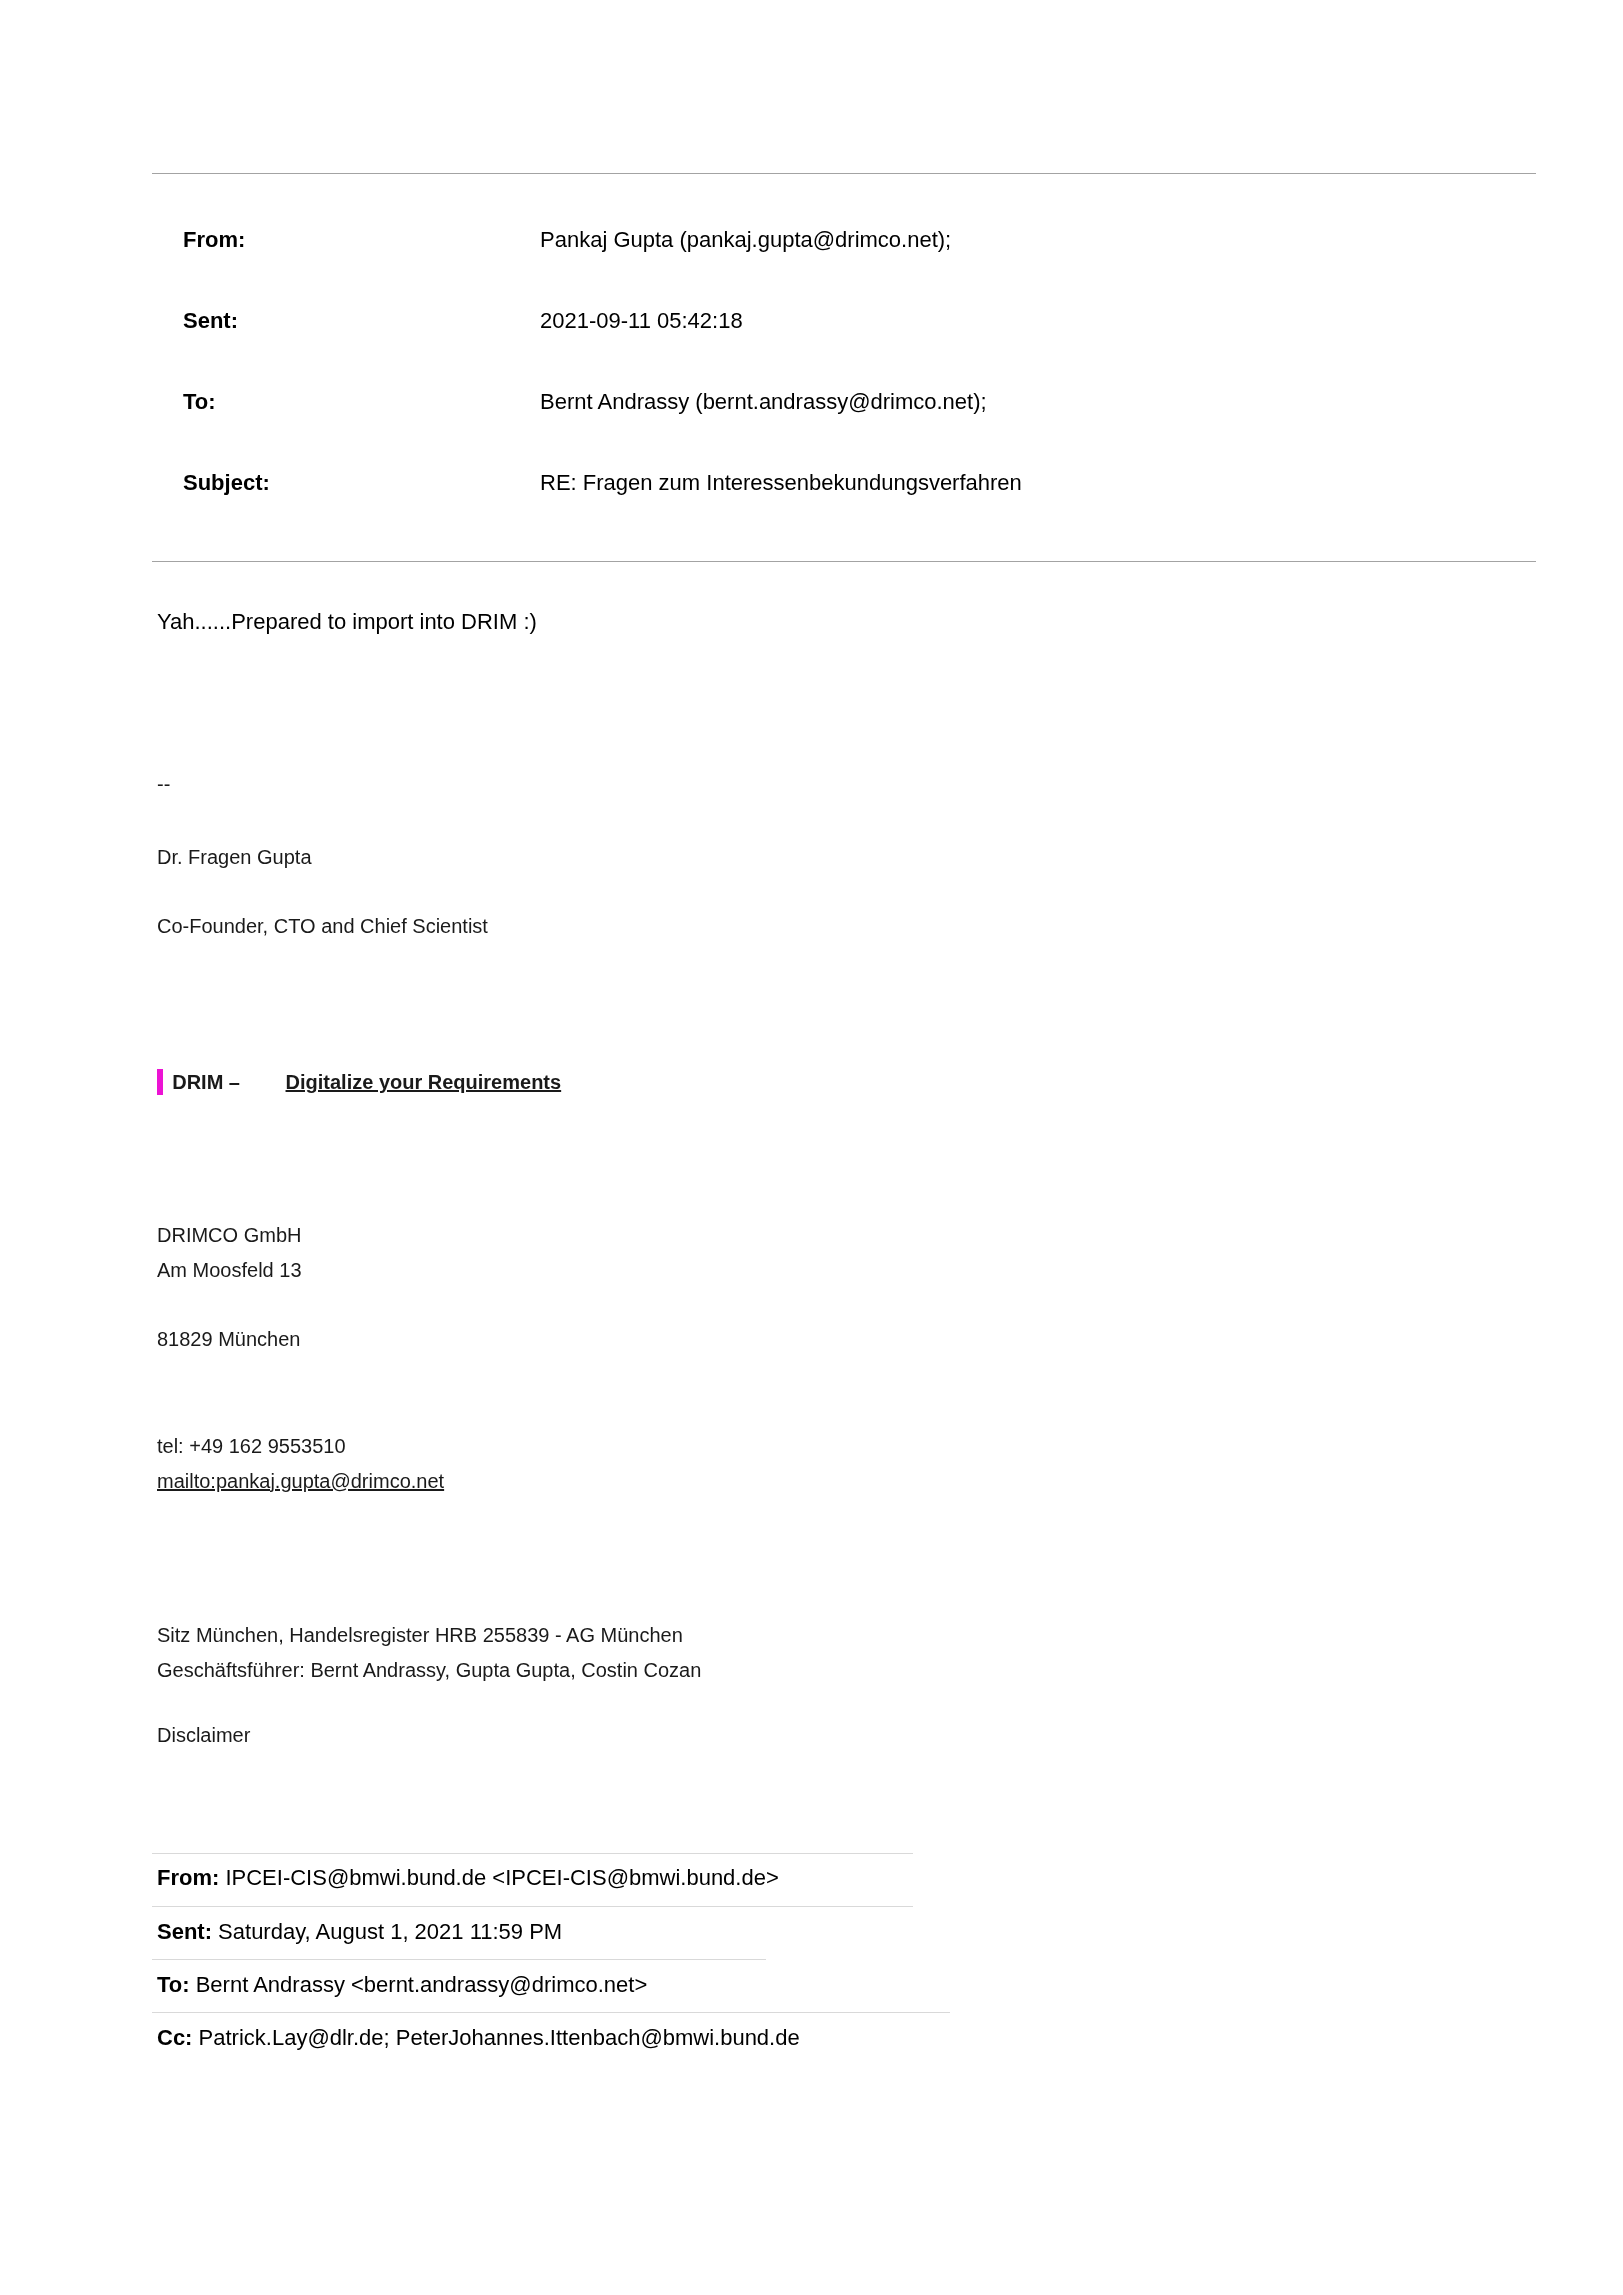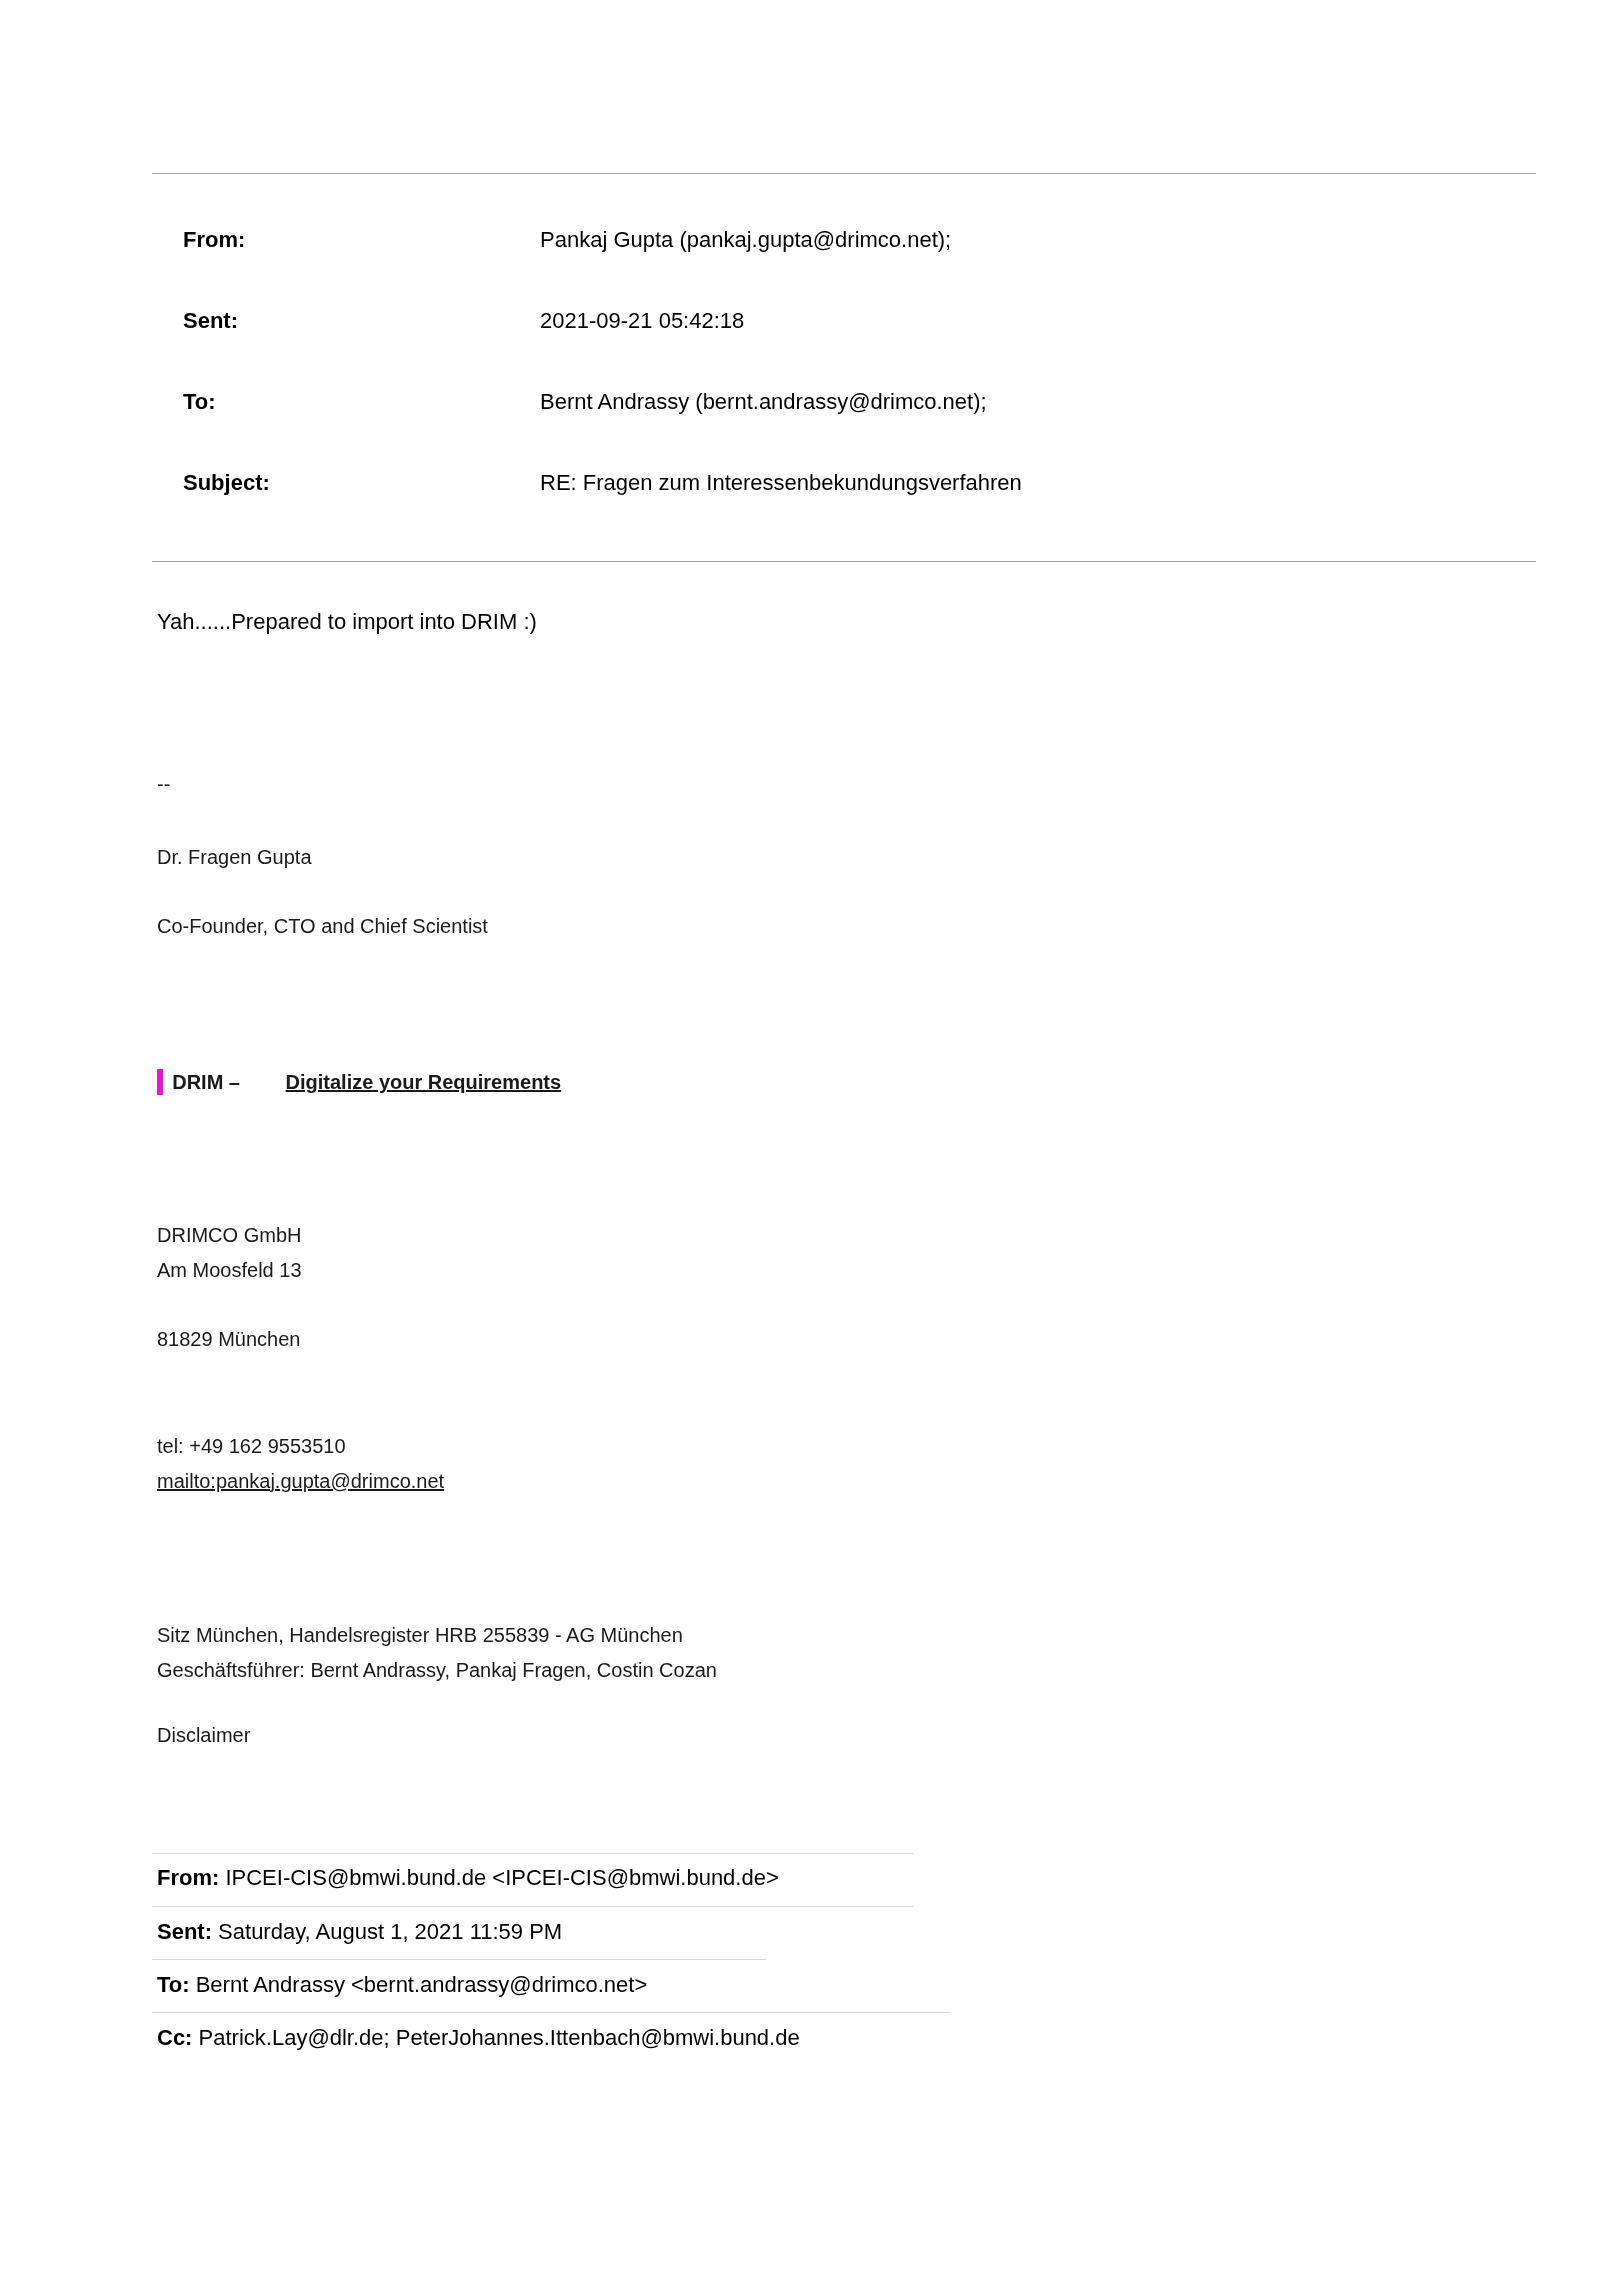--- a/index.html
+++ b/index.html
@@ -66,21 +66,21 @@
 
 <div class="page">
 
   <div class="email-header">
     <div class="hrow">
       <span class="hlabel">From:</span>
       <span class="hvalue">Pankaj Gupta (pankaj.gupta@drimco.net);</span>
     </div>
     <div class="hrow">
       <span class="hlabel">Sent:</span>
-      <span class="hvalue">2021-09-21 05:42:18</span>
+      <span class="hvalue">2021-09-11 05:42:18</span>
     </div>
     <div class="hrow">
       <span class="hlabel">To:</span>
       <span class="hvalue">Bernt Andrassy (bernt.andrassy@drimco.net);</span>
     </div>
     <div class="hrow">
       <span class="hlabel">Subject:</span>
       <span class="hvalue">RE: Fragen zum Interessenbekundungsverfahren</span>
     </div>
   </div>
@@ -102,21 +102,21 @@
     </div>
     <div class="city-line">81829 München</div>
 
     <div class="tel-block">
       <div>tel: +49 162 9553510</div>
       <div><a href="#">mailto:pankaj.gupta@drimco.net</a></div>
     </div>
 
     <div class="register-block">
       <div>Sitz München, Handelsregister HRB 255839 - AG München</div>
-      <div>Geschäftsführer: Bernt Andrassy, Pankaj Fragen, Costin Cozan</div>
+      <div>Geschäftsführer: Bernt Andrassy, Gupta Gupta, Costin Cozan</div>
     </div>
 
     <div class="disclaimer-title">Disclaimer</div>
   </div>
 
   <div class="quoted">
     <hr class="q-rule w1">
     <div class="q-row">
       <span class="q-label">From:</span><span class="q-value"> IPCEI-CIS@bmwi.bund.de &lt;IPCEI-CIS@bmwi.bund.de&gt;</span>
     </div>

